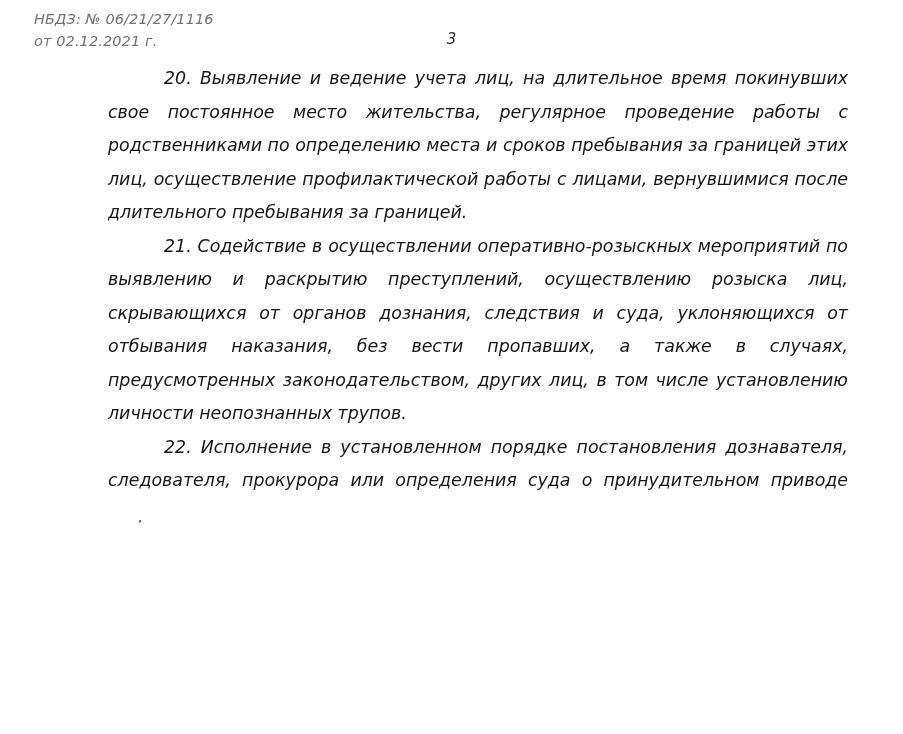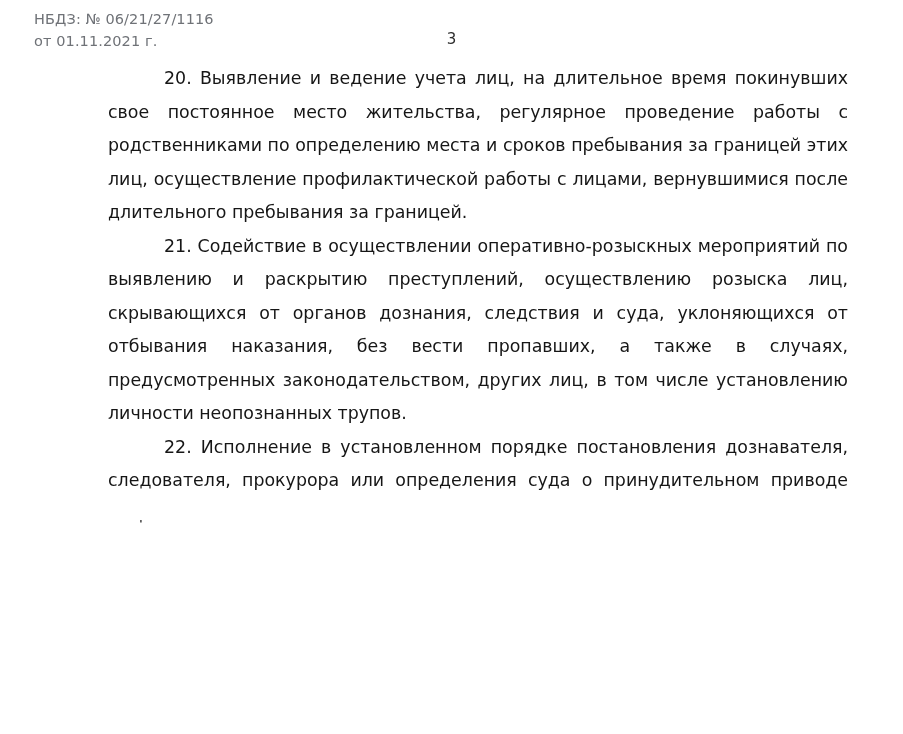--- a/index.html
+++ b/index.html
@@ -13,20 +13,21 @@
     font-family: "DejaVu Sans", sans-serif;
     color: #1b1b1b;
     overflow: hidden;
     position: relative;
   }
   .page {
     position: relative;
     width: 903px;
     height: 520px;
     box-sizing: border-box;
+    font-style: italic;
   }
   .stamp {
     position: absolute;
     top: 8px;
     left: 34px;
     font-family: "DejaVu Sans", sans-serif;
     font-size: 14.5px;
     line-height: 1.55;
     color: #6f7277;
     letter-spacing: 0.1px;
@@ -74,21 +75,21 @@
     background: #ffffff;
   }
 </style>
 </head>
 <body>
 
 <div class="page">
 
   <div class="stamp">
     <span>НБДЗ: № 06/21/27/1116</span>
-    <span class="line2">от 01.11.2021 г.</span>
+    <span class="line2">от 02.12.2021 г.</span>
   </div>
 
   <div class="page-number">3</div>
 
   <div class="body-text">
     <p class="para">20. Выявление и ведение учета лиц, на длительное время покинувших свое постоянное место жительства, регулярное проведение работы с родственниками по определению места и сроков пребывания за границей этих лиц, осуществление профилактической работы с лицами, вернувшимися после длительного пребывания за границей.</p>
     <p class="para">21. Содействие в осуществлении оперативно-розыскных мероприятий по выявлению и раскрытию преступлений, осуществлению розыска лиц, скрывающихся от органов дознания, следствия и суда, уклоняющихся от отбывания наказания, без вести пропавших, а также в случаях, предусмотренных законодательством, других лиц, в том числе установлению личности неопознанных трупов.</p>
     <p class="para tight">22. Исполнение в установленном порядке постановления дознавателя, следователя, прокурора или определения суда о принудительном приводе лица.</p>
   </div>
 

